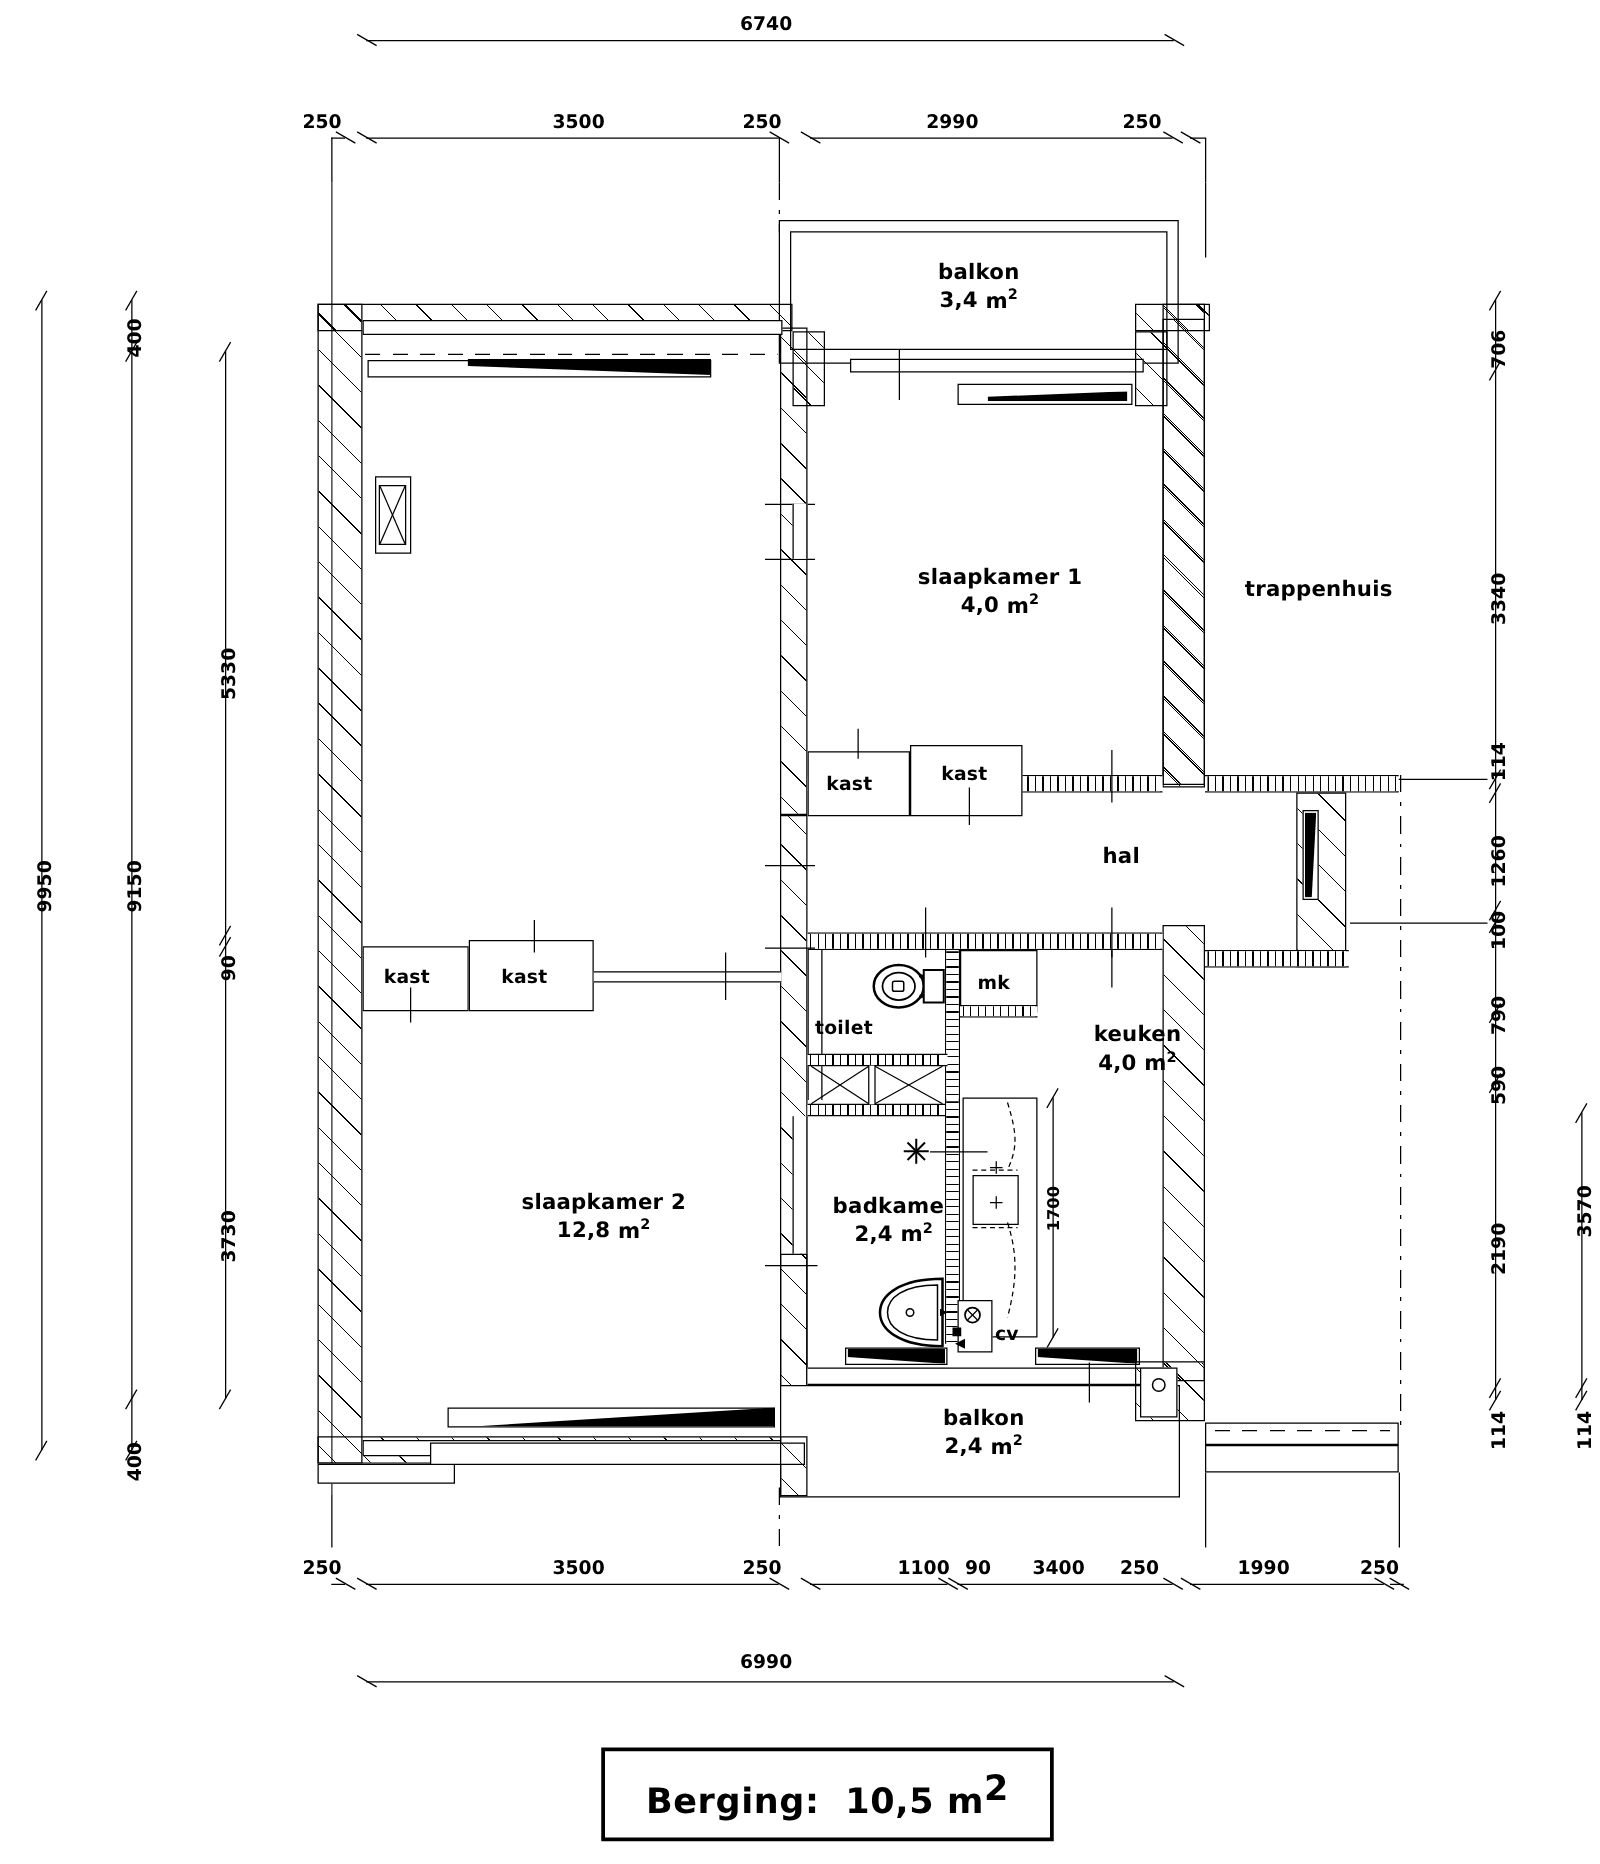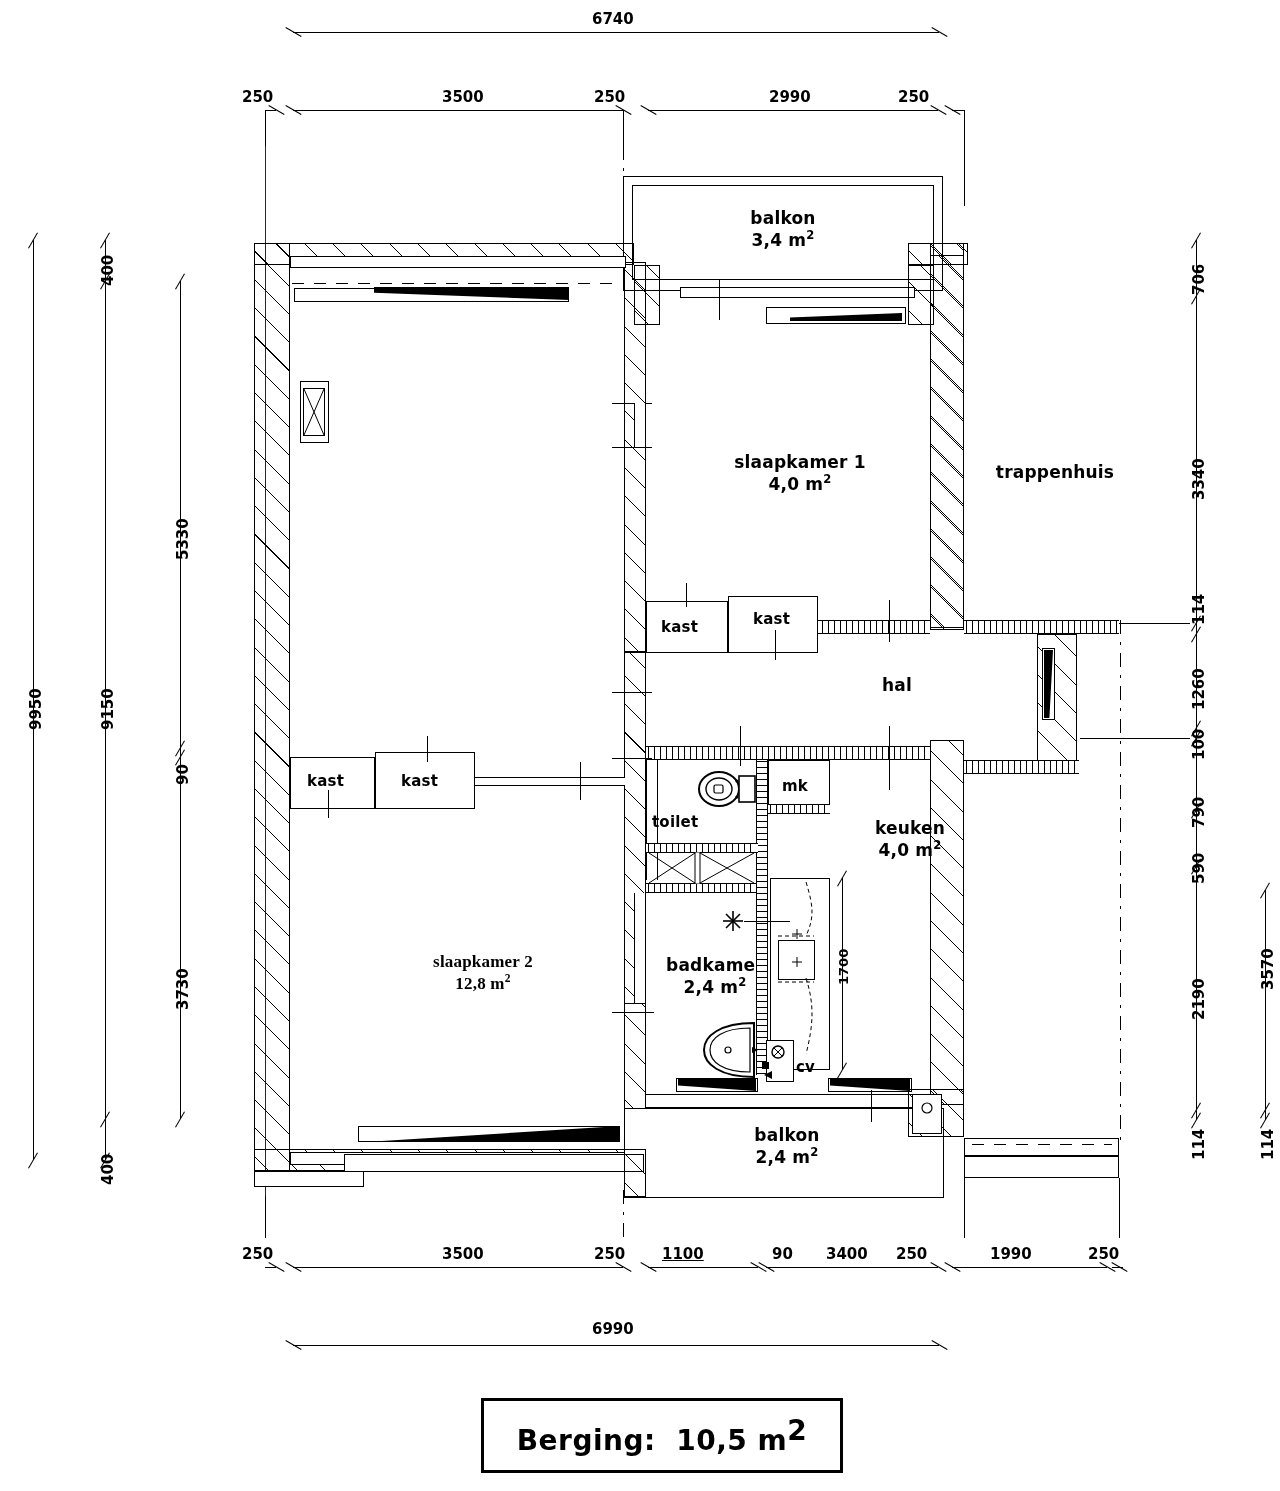--- a/index.html
+++ b/index.html
@@ -70,21 +70,21 @@
 <div id="page">
 
   <div class="dim" style="left:592px;top:10px;">6740</div>
   <div class="ln hln" style="left:293px;top:32px;width:646px;"></div>
   <div class="tick" style="left:293px;top:23px;"></div>
   <div class="tick" style="left:939px;top:23px;"></div>
 
   <div class="dim" style="left:242px;top:88px;">250</div>
   <div class="dim" style="left:442px;top:88px;">3500</div>
   <div class="dim" style="left:594px;top:88px;">250</div>
-  <div class="dim" style="left:769px;top:88px;">2990</div>
+  <div class="dim" style="left:741px;top:88px;">2990</div>
   <div class="dim" style="left:898px;top:88px;">250</div>
 
   <div class="ln hln" style="left:265px;top:110px;width:11px;"></div>
   <div class="ln hln" style="left:293px;top:110px;width:330px;"></div>
   <div class="ln hln" style="left:648px;top:110px;width:290px;"></div>
   <div class="ln hln" style="left:952px;top:110px;width:12px;"></div>
   <div class="tick" style="left:276px;top:101px;"></div>
   <div class="tick" style="left:293px;top:101px;"></div>
   <div class="tick" style="left:623px;top:101px;"></div>
   <div class="tick" style="left:648px;top:101px;"></div>
@@ -241,21 +241,21 @@
 
   <div class="box" style="left:290px;top:757px;width:85px;height:52px;"></div>
   <div class="box" style="left:375px;top:752px;width:100px;height:57px;"></div>
   <div class="lbl small" style="left:307px;top:772px;">kast</div>
   <div class="lbl small" style="left:401px;top:772px;">kast</div>
   <div class="ln vln" style="left:328px;top:790px;height:28px;"></div>
   <div class="ln vln" style="left:427px;top:736px;height:26px;"></div>
   <div class="parth" style="left:475px;top:777px;width:150px;height:9px;"></div>
   <div class="ln vln" style="left:580px;top:762px;height:38px;"></div>
 
-  <div class="lbl room" style="left:383px;top:952px;width:200px;font-family:Liberation Serif, serif;">
+  <div class="lbl room" style="left:383px;top:952px;width:200px;">
     <span class="a">slaapkamer 2</span>
     <span class="a"><span>12,8</span> <span>m<span class="sup">2</span></span></span>
   </div>
 
   <div class="win" style="left:290px;top:1152px;width:355px;height:13px;"></div>
   <div class="radbox" style="left:358px;top:1126px;width:262px;height:16px;"></div>
   <div class="rad" style="left:382px;top:1126px;width:238px;height:15px;
               clip-path:polygon(0 100%,100% 0,100% 100%,0 100%);"></div>
 
   <div class="partv" style="left:646px;top:760px;width:12px;height:120px;"></div>
@@ -385,21 +385,21 @@
   <div class="partv" style="left:634px;top:403px;width:12px;height:44px;"></div>
 
   <div class="ln vln" style="left:265px;top:1196px;height:42px;"></div>
   <div class="dashdot" style="left:623px;top:1190px;height:48px;"></div>
   <div class="ln vln" style="left:964px;top:1178px;height:60px;"></div>
   <div class="ln vln" style="left:1119px;top:1178px;height:60px;"></div>
 
   <div class="dim" style="left:242px;top:1245px;">250</div>
   <div class="dim" style="left:442px;top:1245px;">3500</div>
   <div class="dim" style="left:594px;top:1245px;">250</div>
-  <div class="dim" style="left:662px;top:1245px;text-decoration:underline;">1100</div>
+  <div class="dim" style="left:718px;top:1245px;">1100</div>
   <div class="dim" style="left:772px;top:1245px;">90</div>
   <div class="dim" style="left:826px;top:1245px;">3400</div>
   <div class="dim" style="left:896px;top:1245px;">250</div>
   <div class="dim" style="left:990px;top:1245px;">1990</div>
   <div class="dim" style="left:1088px;top:1245px;">250</div>
 
   <div class="ln hln" style="left:265px;top:1267px;width:11px;"></div>
   <div class="ln hln" style="left:293px;top:1267px;width:330px;"></div>
   <div class="ln hln" style="left:648px;top:1267px;width:110px;"></div>
   <div class="ln hln" style="left:766px;top:1267px;width:172px;"></div>

